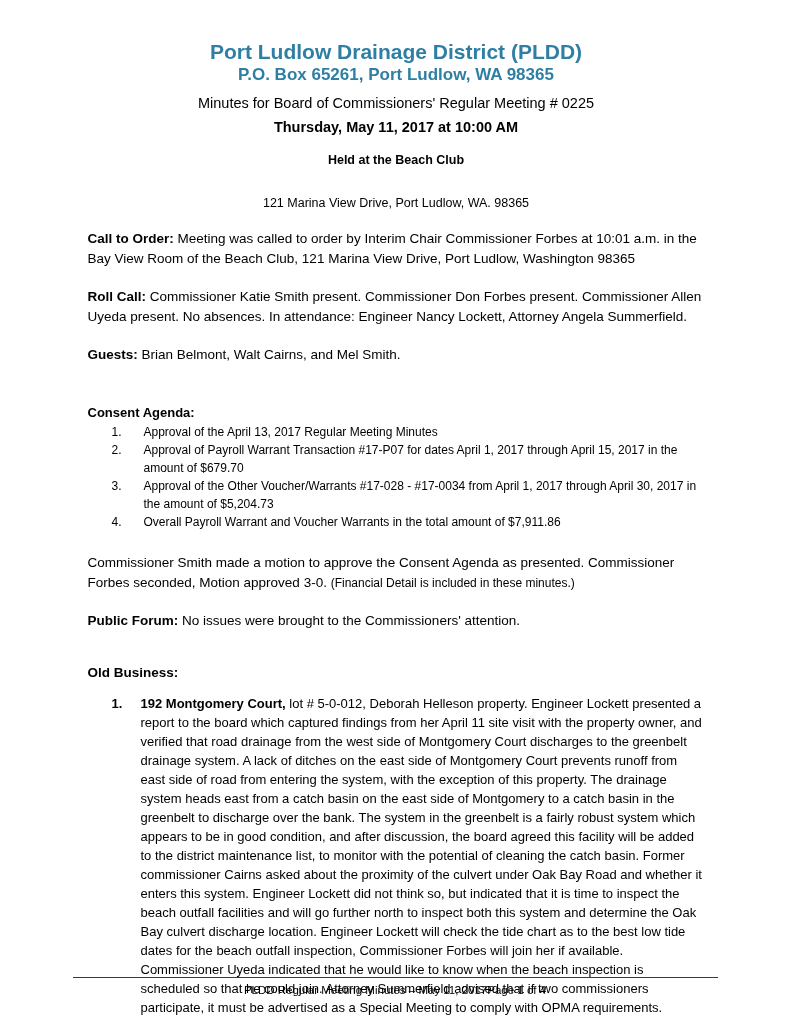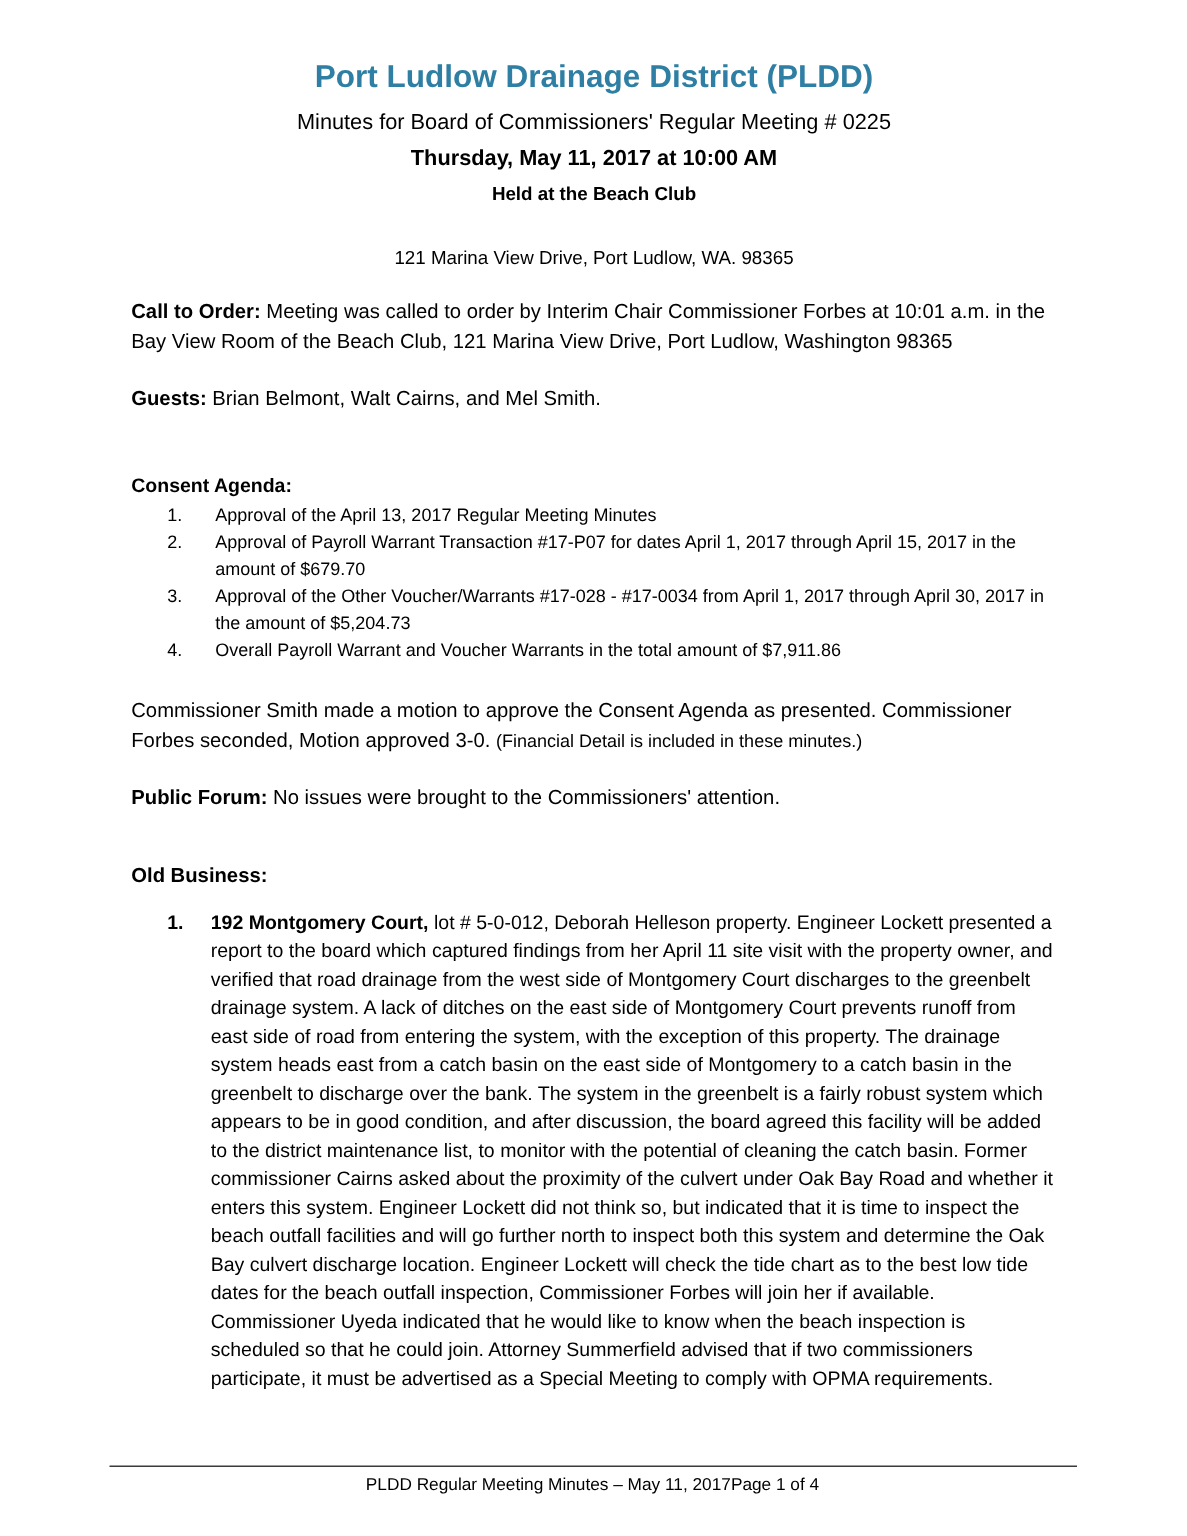--- a/index.html
+++ b/index.html
@@ -35,21 +35,21 @@
     font-size: 14.5px;
     line-height: 18px;
   }
   .meeting-datetime {
     margin-top: 6px;
     font-weight: bold;
     font-size: 14.5px;
     line-height: 18px;
   }
   .venue-line1 {
-    margin-top: 7px;
+    margin-top: 17px;
     font-weight: bold;
     font-size: 12.5px;
     line-height: 15px;
   }
   .venue-line2 {
     font-weight: normal;
     font-size: 12.5px;
     line-height: 15px;
     margin-top: 28px;
   }
@@ -101,31 +101,36 @@
     line-height: 14px;
   }
 </style>
 </head>
 <body>
 
 <div class="page">
 
   <div class="doc-header">
     <div class="org-name">Port Ludlow Drainage District (PLDD)</div>
+    <div class="org-address">P.O. Box 65261, Port Ludlow, WA 98365</div>
     <div class="meeting-title">Minutes for Board of Commissioners' Regular Meeting # 0225</div>
     <div class="meeting-datetime">Thursday, May 11, 2017 at 10:00 AM</div>
     <div class="venue-line1">Held at the Beach Club</div>
     <div class="venue-line2">121 Marina View Drive, Port Ludlow, WA.  98365</div>
   </div>
 
   <p class="para">
     <span class="label">Call to Order:</span>
     <span>Meeting was called to order by Interim Chair Commissioner Forbes at 10:01 a.m. in the Bay View Room of the Beach Club, 121 Marina View Drive, Port Ludlow, Washington 98365</span>
   </p>
 
+  <p class="para">
+    <span class="label">Roll Call:</span>
+    <span>Commissioner Katie Smith present.  Commissioner Don Forbes present.  Commissioner Allen Uyeda present.  No absences.  In attendance: Engineer Nancy Lockett, Attorney Angela Summerfield.</span>
+  </p>
 
   <p class="para">
     <span class="label">Guests:</span>
     <span>Brian Belmont, Walt Cairns, and Mel Smith.</span>
   </p>
 
   <div class="section-heading">Consent Agenda:</div>
 
   <div class="consent-list">
     <div class="consent-item">

